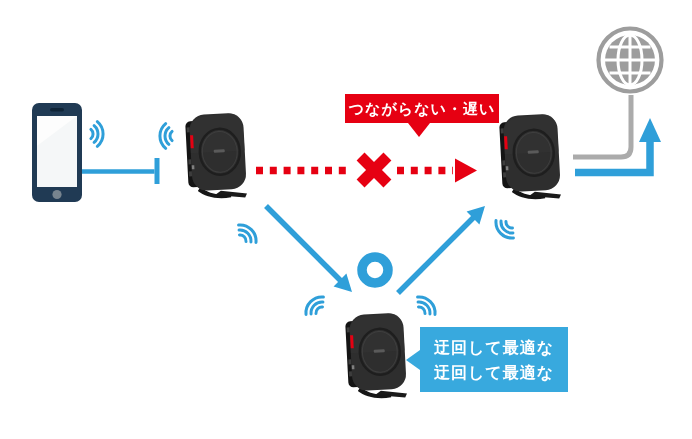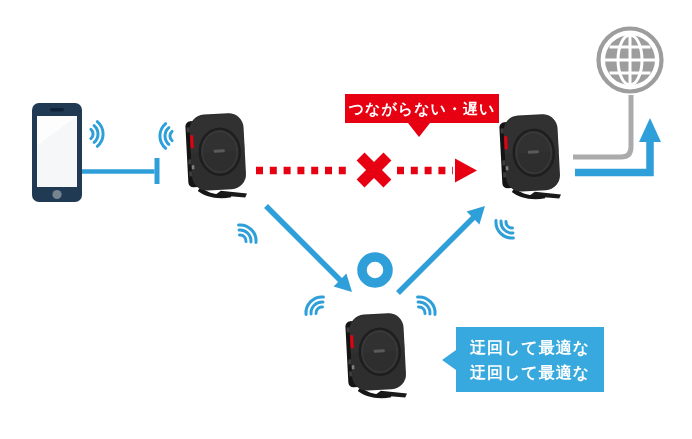--- a/index.html
+++ b/index.html
@@ -16,21 +16,21 @@
   #problem-bubble{
     left:302px;top:94px;width:154px;height:29px;
     background:#e60012;font-size:15px;letter-spacing:1px;line-height:1;margin-left:43px;
   }
   #problem-bubble .tail{
     left:63px;top:29px;
     border-left:11px solid transparent;border-right:11px solid transparent;
     border-top:14px solid #e60012;
   }
   #solution-bubble{
-    left:456px;top:327px;width:148px;height:65px;
+    left:420px;top:327px;width:148px;height:65px;
     background:#38a9de;font-size:16px;line-height:25px;letter-spacing:1px;
     flex-direction:column;
   }
   #solution-bubble .tail{
     left:-14px;top:23px;
     border-top:10px solid transparent;border-bottom:10px solid transparent;
     border-right:14px solid #38a9de;
   }
 </style>
 </head>

